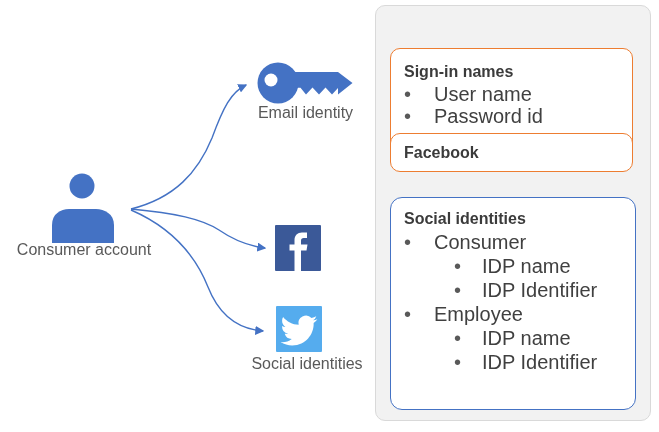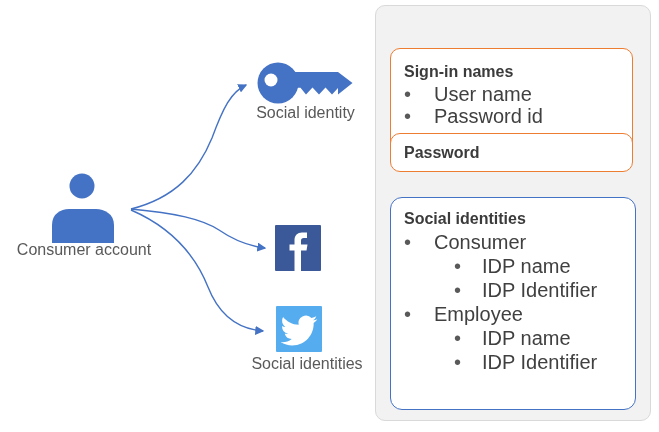--- a/index.html
+++ b/index.html
@@ -77,21 +77,21 @@
     <path d="M2,71 V53 C2,42 10.5,37 19,37 H46 C54.5,37 64,42 64,53 V71 Z" style="fill:var(--accent-blue)"></path>
   </svg>
   <div class="label" style="left:4px;top:241px;width:160px;">Consumer account</div>
 
   <svg class="icon-abs" style="left:257px;top:60px;" width="98" height="46" viewBox="0 0 98 46">
     <circle cx="21" cy="23" r="20.5" style="fill:var(--accent-blue)"></circle>
     <path d="M36,12 H81 L95.5,23 L81,34.5 V28 L75,34.5 L68.5,27.5 L62,34.5 L55.5,27.5
              L49,34.5 L43.5,27.8 L38,27.8 L36,25 Z" style="fill:var(--accent-blue)"></path>
     <circle cx="14" cy="20" r="6.5" fill="#ffffff"></circle>
   </svg>
-  <div class="label" style="left:233px;top:104px;width:145px;">Social identity</div>
+  <div class="label" style="left:233px;top:104px;width:145px;">Email identity</div>
 
   <div class="sq-icon" style="left:275px;top:225px;background:var(--facebook-blue);">
     <svg viewBox="0 0 46 46">
       <path fill="#ffffff" d="M32,7.5 h-5 c-4.5,0 -7.5,3 -7.5,7.5 v4.5 h-5 v6 h5 V46 h6.5
             V25.5 h5.5 l1,-6 h-6.5 v-3.8 c0,-1.8 0.9,-2.7 2.7,-2.7 h3.3 z"></path>
     </svg>
   </div>
 
   <div class="sq-icon" style="left:276px;top:306px;background:var(--twitter-blue);">
     <svg viewBox="-3 -4 30 30">
@@ -104,21 +104,21 @@
 
   <div class="box orange" id="signin-box">
     <div class="box-title">Sign-in names</div>
     <div class="blist">
       <div class="li"><span>User name</span></div>
       <div class="li"><span>Password id</span></div>
     </div>
   </div>
 
   <div class="box orange" id="password-box">
-    <div class="box-title">Password</div>
+    <div class="box-title">Facebook</div>
   </div>
 
   <div class="box blue" id="social-box">
     <div class="box-title">Social identities</div>
     <div class="blist">
       <div class="li"><span>Consumer</span></div>
       <div class="li sub"><span>IDP name</span></div>
       <div class="li sub"><span>IDP Identifier</span></div>
       <div class="li"><span>Employee</span></div>
       <div class="li sub"><span>IDP name</span></div>

